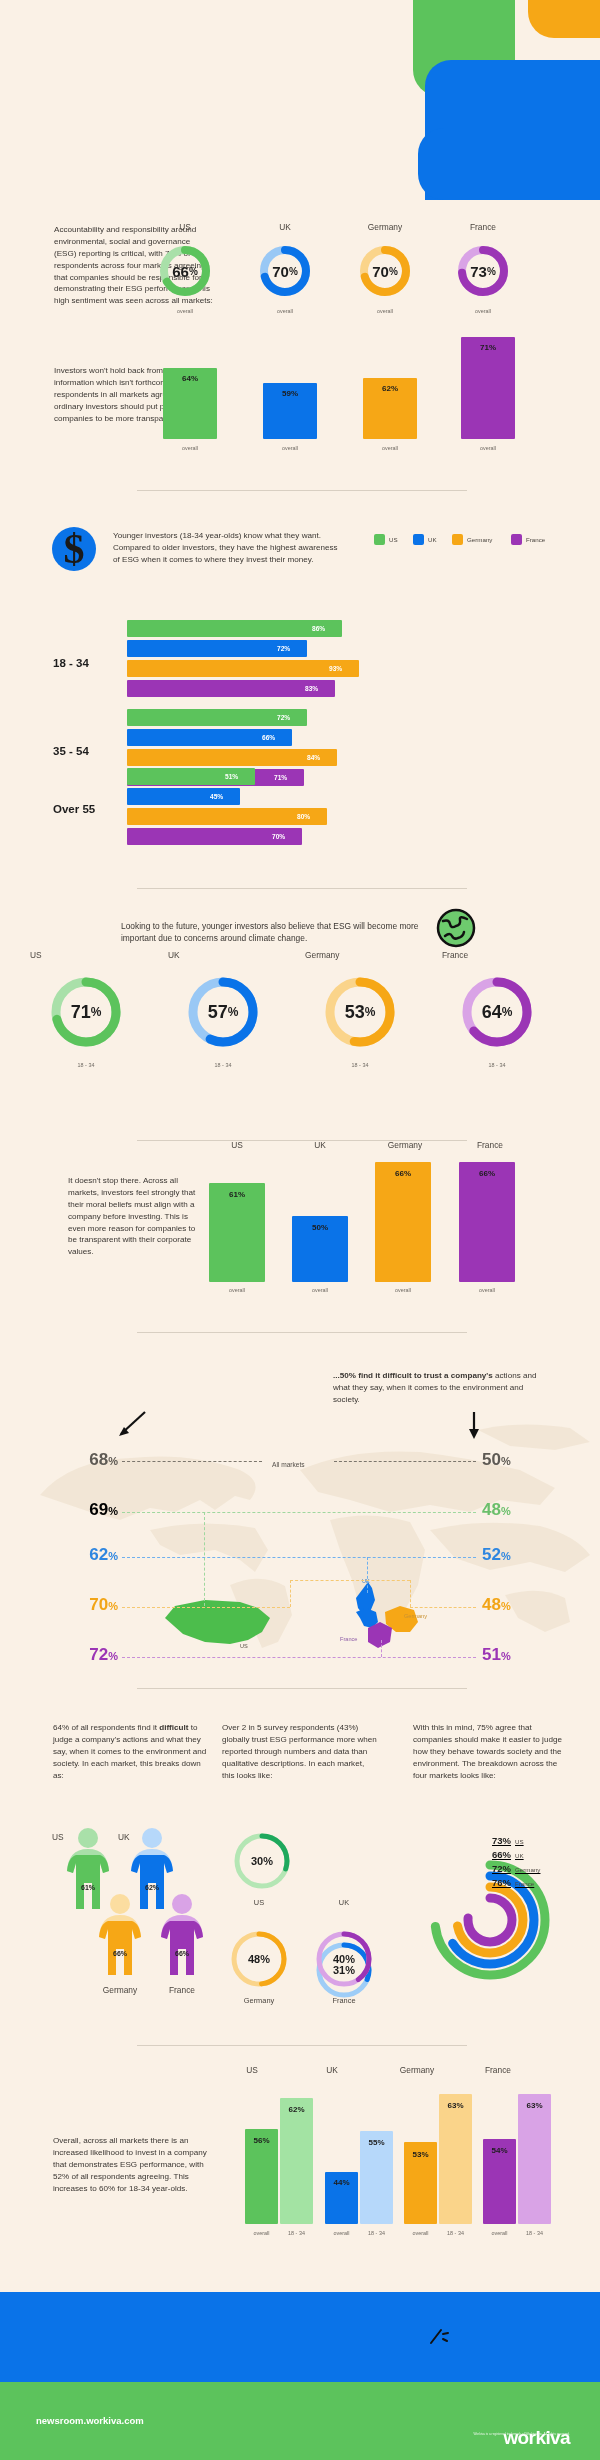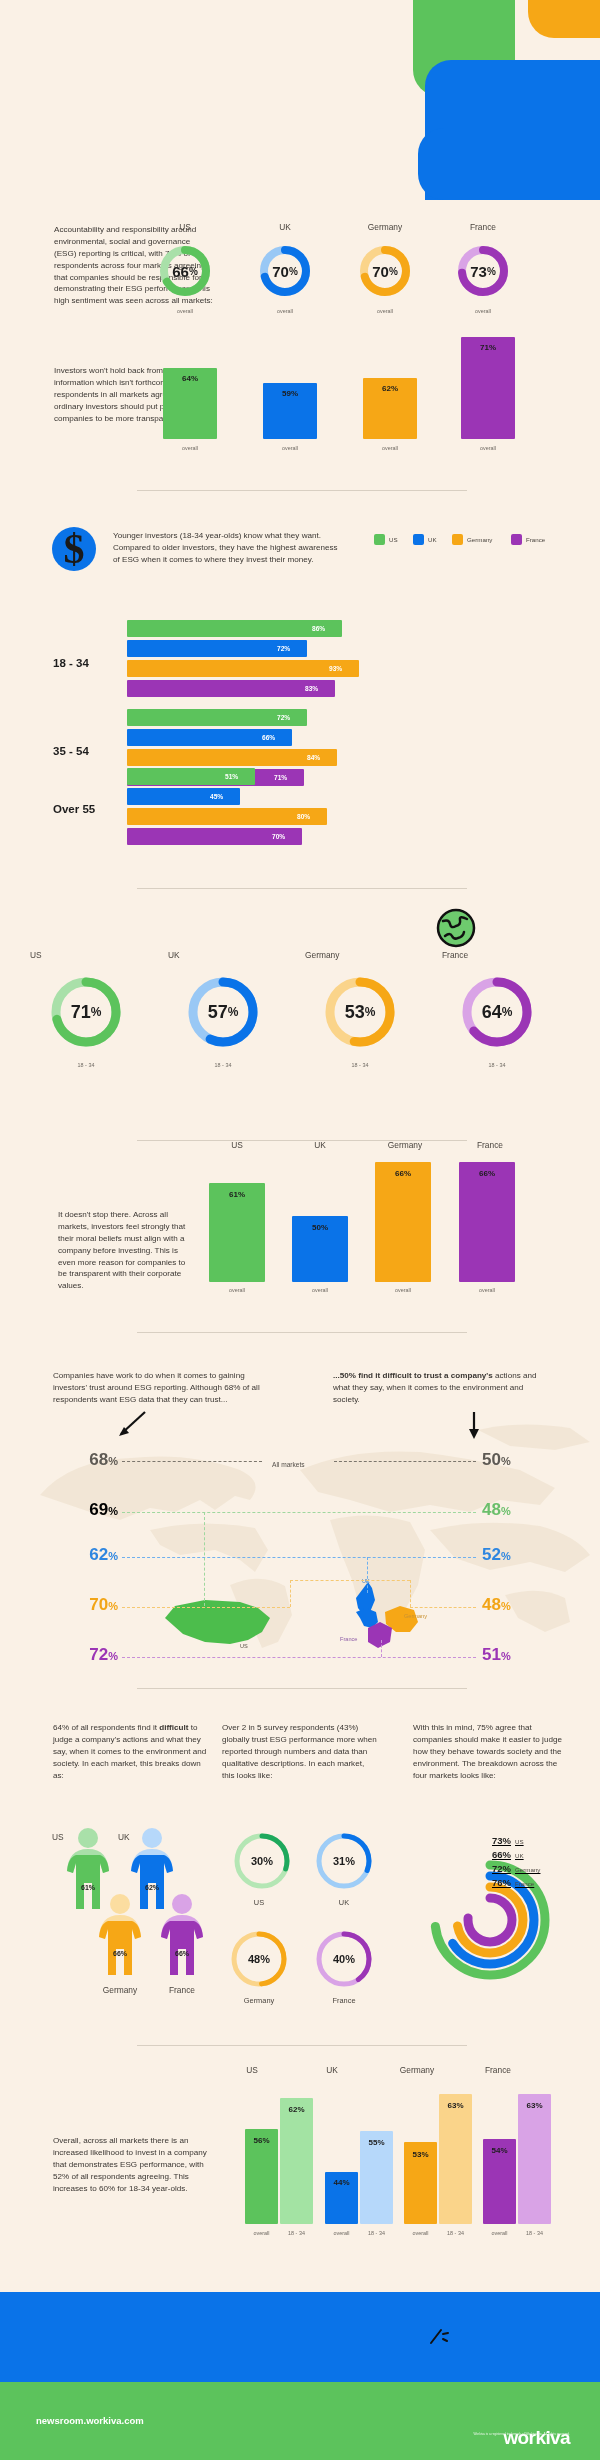--- a/index.html
+++ b/index.html
@@ -291,20 +291,21 @@
   <div class="hbar-val" style="left:225px;top:773px;"><span>51</span>%</div>
   <div class="hbar" style="left:127px;top:788px;width:113px;height:17px;background:#0a73e8;"></div>
   <div class="hbar-val" style="left:210px;top:793px;"><span>45</span>%</div>
   <div class="hbar" style="left:127px;top:808px;width:200px;height:17px;background:#f6a716;"></div>
   <div class="hbar-val" style="left:297px;top:813px;"><span>80</span>%</div>
   <div class="hbar" style="left:127px;top:828px;width:175px;height:17px;background:#9b35b5;"></div>
   <div class="hbar-val" style="left:272px;top:833px;"><span>70</span>%</div>
 
   <div class="divider" style="top:888px;"></div>
 
+  <div class="body-text" style="top:920px;left:121px;width:300px;font-size:8.4px;">Looking to the future, younger investors also believe that ESG will become more important due to concerns around climate change.</div>
   <div style="position:absolute;top:908px;left:436px;width:40px;height:40px;">
     <svg width="40" height="40" viewBox="0 0 40 40">
       <circle cx="20" cy="20" r="18" fill="#6ecb6e" stroke="#111" stroke-width="2.5"></circle>
       <path d="M7 13 Q13 11 14 16 T20 18 Q25 17 24 12 T31 11" fill="none" stroke="#111" stroke-width="2.5" stroke-linecap="round"></path>
       <path d="M9 28 Q14 24 16 28 T22 30 Q27 29 28 24" fill="none" stroke="#111" stroke-width="2.5" stroke-linecap="round"></path>
     </svg>
   </div>
 
   <div class="col-label" style="top:950px;left:30px;width:70px;text-align:left;">US</div>
   <div class="col-label" style="top:950px;left:168px;width:70px;text-align:left;">UK</div>
@@ -354,21 +355,21 @@
     </svg>
     <div class="donut-val" style="font-size:18px;">
       <span>64</span>
         <span class="pct" style="font-size:12px;">%</span>
     </div>
   </div>
   <div class="sub-label" style="top:1062px;left:457px;width:80px;">18 - 34</div>
 
   <div class="divider" style="top:1140px;"></div>
 
-  <div class="body-text" style="top:1175px;left:58px;width:130px;margin-top:34px;">It doesn't stop there. Across all markets, investors feel strongly that their moral beliefs must align with a company before investing. This is even more reason for companies to be transparent with their corporate values.</div>
+  <div class="body-text" style="top:1175px;left:68px;width:130px;">It doesn't stop there. Across all markets, investors feel strongly that their moral beliefs must align with a company before investing. This is even more reason for companies to be transparent with their corporate values.</div>
 
   <div class="col-label" style="top:1140px;left:207px;width:60px;">US</div>
   <div class="col-label" style="top:1140px;left:290px;width:60px;">UK</div>
   <div class="col-label" style="top:1140px;left:372px;width:66px;">Germany</div>
   <div class="col-label" style="top:1140px;left:457px;width:66px;">France</div>
 
   <div class="bar" style="left:209px;top:1183px;width:56px;height:99px;background:#5cc35c;"></div>
   <div class="bar-val" style="left:209px;top:1190px;width:56px;">61%</div>
   <div class="sub-label" style="left:209px;top:1287px;width:56px;">overall</div>
 
@@ -379,21 +380,20 @@
   <div class="bar" style="left:375px;top:1162px;width:56px;height:120px;background:#f6a716;"></div>
   <div class="bar-val" style="left:375px;top:1169px;width:56px;">66%</div>
   <div class="sub-label" style="left:375px;top:1287px;width:56px;">overall</div>
 
   <div class="bar" style="left:459px;top:1162px;width:56px;height:120px;background:#9b35b5;"></div>
   <div class="bar-val" style="left:459px;top:1169px;width:56px;">66%</div>
   <div class="sub-label" style="left:459px;top:1287px;width:56px;">overall</div>
 
   <div class="divider" style="top:1332px;"></div>
 
-  <div class="body-text" style="top:1370px;left:53px;width:210px;">Companies have work to do when it comes to gaining investors' trust around ESG reporting. Although 68% of all respondents want ESG data that they can trust...</div>
   <div class="body-text" style="top:1370px;left:333px;width:215px;"><b>...50% find it difficult to trust a company's</b><span> actions and what they say, when it comes to the environment and society.</span></div>
 
   <svg style="position:absolute;left:113px;top:1410px;" width="36" height="30">
     <path d="M32 2 L8 24" stroke="#111" stroke-width="2.2" fill="none"></path>
     <path d="M6 26 L16 23 L11 17 Z" fill="#111"></path>
   </svg>
   <svg style="position:absolute;left:462px;top:1410px;" width="26" height="32">
     <path d="M12 2 L12 25" stroke="#111" stroke-width="2.2" fill="none"></path>
     <path d="M12 29 L7 19 L17 19 Z" fill="#111"></path>
   </svg>
@@ -518,21 +518,21 @@
 
   <div class="donut-wrap" style="top:1830px;left:231px;width:62px;height:62px;">
     <svg width="62" height="62" viewBox="0 0 62 62">
       <circle cx="31" cy="31" r="25" fill="none" stroke="#b4e6b4" stroke-width="5"></circle>
       <circle cx="31" cy="31" r="25" fill="none" stroke="#1ea85c" stroke-width="5" stroke-linecap="round" stroke-dasharray="47.1 110" transform="rotate(-90 31 31)"></circle>
     </svg>
     <div class="donut-val" style="font-size:11px;">30%</div>
   </div>
   <div class="col-label" style="top:1898px;left:228px;width:62px;font-size:7.4px;">US</div>
 
-  <div class="donut-wrap" style="top:1830px;left:313px;width:62px;height:62px;">
+  <div class="donut-wrap" style="top:1939px;left:313px;width:62px;height:62px;">
     <svg width="62" height="62" viewBox="0 0 62 62">
       <circle cx="31" cy="31" r="25" fill="none" stroke="#9ecdf7" stroke-width="5"></circle>
       <circle cx="31" cy="31" r="25" fill="none" stroke="#0a73e8" stroke-width="5" stroke-linecap="round" stroke-dasharray="48.7 108.4" transform="rotate(-90 31 31)"></circle>
     </svg>
     <div class="donut-val" style="font-size:11px;">31%</div>
   </div>
   <div class="col-label" style="top:1898px;left:313px;width:62px;font-size:7.4px;">UK</div>
 
   <div class="donut-wrap" style="top:1928px;left:228px;width:62px;height:62px;">
     <svg width="62" height="62" viewBox="0 0 62 62">

